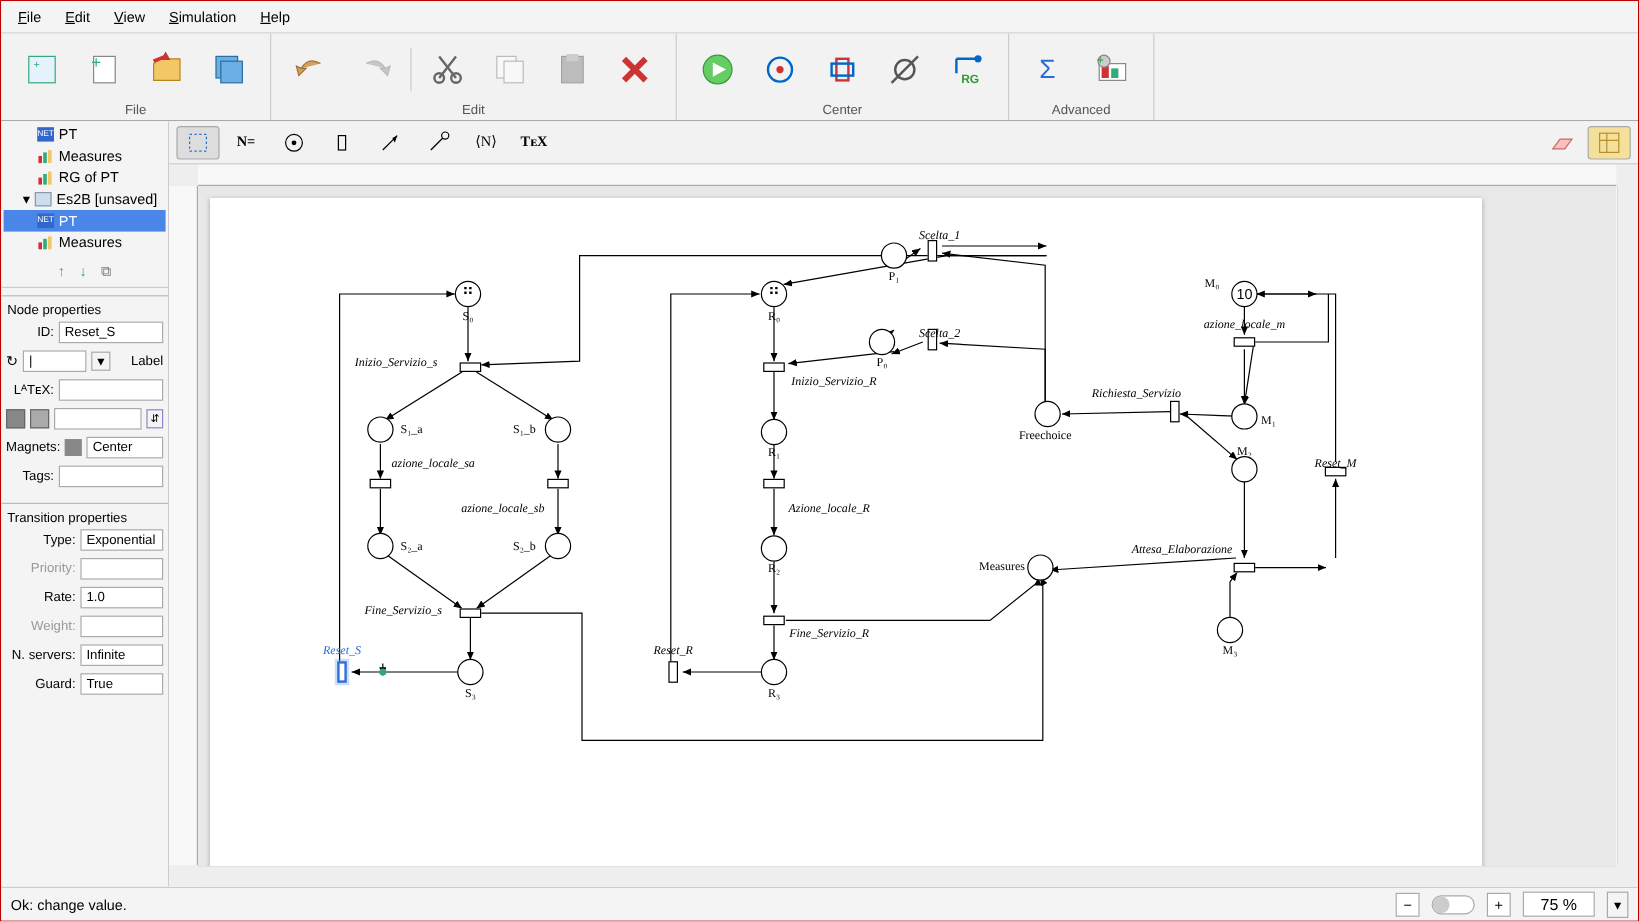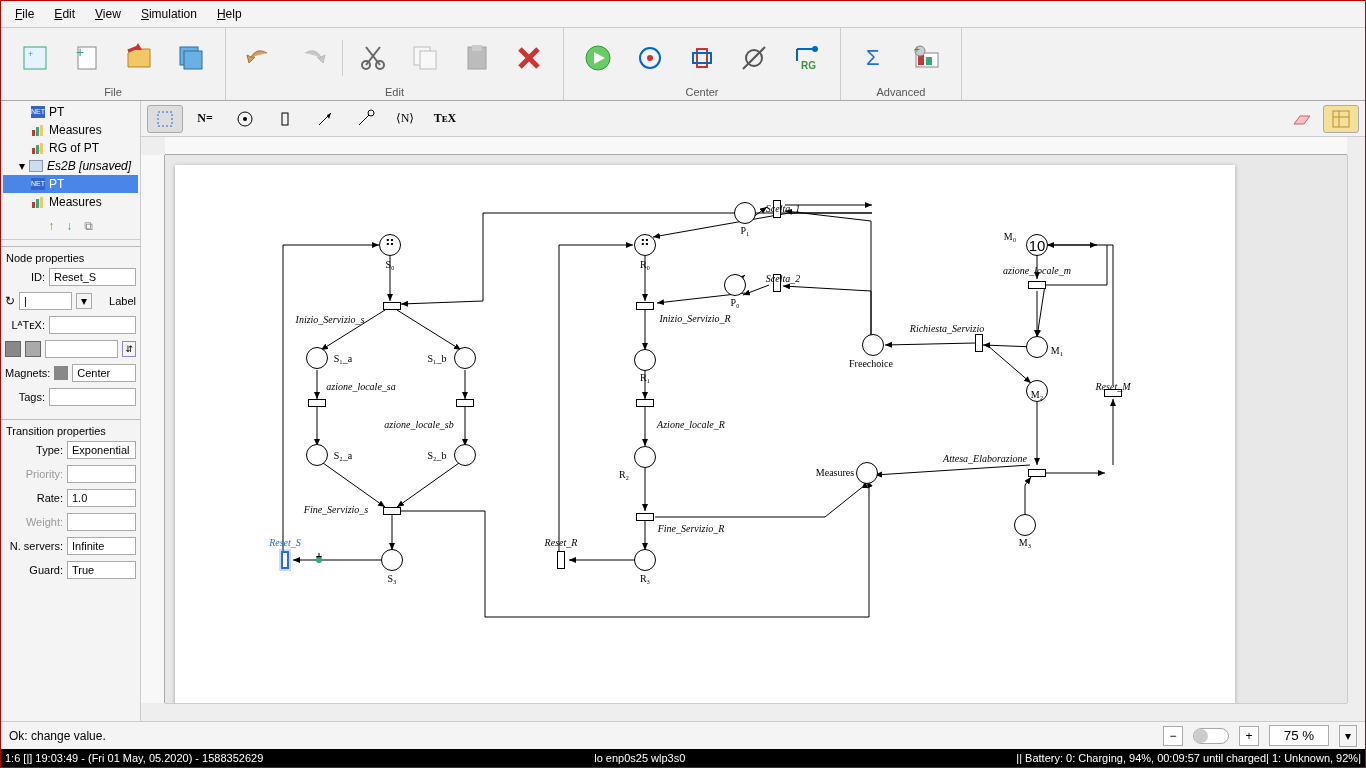--- a/index.html
+++ b/index.html
@@ -224,21 +224,21 @@
             <span class="tree-icon"><svg width="14" height="12">
                 <rect x="1" y="6" width="3" height="6" fill="#c33"></rect>
                 <rect x="5" y="3" width="3" height="9" fill="#3a7"></rect>
                 <rect x="9" y="1" width="3" height="11" fill="#f4c766"></rect>
               </svg></span>
             <span>RG of PT</span>
           </div>
         <div class="tree-item ind1">
             <span>▾</span>
             <span class="tree-icon" style="background:#cde;border:1px solid #89a"></span>
-            <span style="font-style:italic">Es2B [unsaved]</span>
+            <span style="">Es2B [unsaved]</span>
           </div>
         <div class="tree-item ind2 sel">
             <span class="tree-icon" style="background:#36c;color:#fff;font-size:7px;text-align:center;line-height:12px">NET</span>
             <span>PT</span>
           </div>
         <div class="tree-item ind2">
             <span class="tree-icon"><svg width="14" height="12">
                 <rect x="1" y="6" width="3" height="6" fill="#c33"></rect>
                 <rect x="5" y="3" width="3" height="9" fill="#3a7"></rect>
                 <rect x="9" y="1" width="3" height="11" fill="#f4c766"></rect>
@@ -434,21 +434,21 @@
             <polyline class="arc" points="480,352 650,352 690,320 690,316"></polyline>
 
             <polyline class="arc" points="226,346 310,346 310,452 694,452 694,320 692,316"></polyline>
           </svg>
 
           <div class="place-tok" style="left:215px;top:80px">
               <span class="tritok">⠛</span>
             </div>
           <div class="glabel" style="left:215px;top:94px">S₀</div>
           <div class="trans" style="left:217px;top:141px"></div>
-          <div class="plabel" style="left:155px;top:149px">Inizio_Servizio_s</div>
+          <div class="plabel" style="left:155px;top:132px">Inizio_Servizio_s</div>
           <div class="place" style="left:142px;top:193px"></div>
           <div class="glabel" style="left:168px;top:188px">S₁_a</div>
           <div class="place" style="left:290px;top:193px"></div>
           <div class="glabel" style="left:262px;top:188px">S₁_b</div>
           <div class="trans" style="left:142px;top:238px"></div>
           <div class="plabel" style="left:186px;top:216px">azione_locale_sa</div>
           <div class="trans" style="left:290px;top:238px"></div>
           <div class="plabel" style="left:244px;top:254px">azione_locale_sb</div>
           <div class="place" style="left:142px;top:290px"></div>
           <div class="glabel" style="left:168px;top:285px">S₂_a</div>
@@ -465,54 +465,54 @@
               <span class="tritok">⠛</span>
             </div>
           <div class="glabel" style="left:470px;top:94px">R₀</div>
           <div class="trans" style="left:470px;top:141px"></div>
           <div class="plabel" style="left:520px;top:148px">Inizio_Servizio_R</div>
           <div class="place" style="left:470px;top:195px"></div>
           <div class="glabel" style="left:470px;top:207px">R₁</div>
           <div class="trans" style="left:470px;top:238px"></div>
           <div class="plabel" style="left:516px;top:254px">Azione_locale_R</div>
           <div class="place" style="left:470px;top:292px"></div>
-          <div class="glabel" style="left:449px;top:304px">R₂</div>
+          <div class="glabel" style="left:470px;top:304px">R₂</div>
           <div class="trans" style="left:470px;top:352px"></div>
           <div class="plabel" style="left:516px;top:358px">Fine_Servizio_R</div>
           <div class="place" style="left:470px;top:395px"></div>
           <div class="glabel" style="left:470px;top:408px">R₃</div>
           <div class="trans-v" style="left:386px;top:395px"></div>
           <div class="plabel" style="left:386px;top:372px">Reset_R</div>
 
           <div class="place" style="left:570px;top:48px"></div>
           <div class="glabel" style="left:570px;top:60px">P₁</div>
           <div class="trans-v" style="left:602px;top:44px"></div>
-          <div class="plabel" style="left:608px;top:38px">Scelta_1</div>
+          <div class="plabel" style="left:608px;top:26px">Scelta_1</div>
           <div class="place" style="left:560px;top:120px"></div>
           <div class="glabel" style="left:560px;top:132px">P₀</div>
           <div class="trans-v" style="left:602px;top:118px"></div>
           <div class="plabel" style="left:608px;top:108px">Scelta_2</div>
 
           <div class="place" style="left:698px;top:180px"></div>
           <div class="glabel" style="left:696px;top:193px">Freechoice</div>
           <div class="place" style="left:692px;top:308px"></div>
           <div class="glabel" style="left:660px;top:302px">Measures</div>
 
           <div class="place-tok" style="left:862px;top:80px">
-              <span style="font-size:15px">10</span>
+              <span style="font-size:12px">10</span>
             </div>
           <div class="glabel" style="left:835px;top:66px">M₀</div>
           <div class="trans" style="left:862px;top:120px"></div>
           <div class="plabel" style="left:862px;top:100px">azione_locale_m</div>
           <div class="trans-v" style="left:804px;top:178px"></div>
           <div class="plabel" style="left:772px;top:158px">Richiesta_Servizio</div>
           <div class="place" style="left:862px;top:182px"></div>
           <div class="glabel" style="left:882px;top:180px">M₁</div>
           <div class="place" style="left:862px;top:226px"></div>
-          <div class="glabel" style="left:862px;top:224px">M₂</div>
+          <div class="glabel" style="left:862px;top:206px">M₂</div>
           <div class="trans" style="left:862px;top:308px"></div>
           <div class="plabel" style="left:810px;top:288px">Attesa_Elaborazione</div>
           <div class="place" style="left:850px;top:360px"></div>
           <div class="glabel" style="left:850px;top:372px">M₃</div>
           <div class="trans" style="left:938px;top:228px"></div>
           <div class="plabel" style="left:938px;top:216px">Reset_M</div>
         </div>
       </div>
     </div>
   </div>
@@ -521,18 +521,13 @@
     <span>Ok: change value.</span>
     <div class="zoomctl">
       <div class="zoombtn">−</div>
       <div class="toggle-sw"></div>
       <div class="zoombtn">+</div>
       <input class="zoominput" value="75 %" style="">
       <div class="zoomdrop">▾</div>
     </div>
   </div>
 
-  <div class="sysbar">
-    <span>1:6 [|]    19:03:49 - (Fri 01 May, 05.2020) - 1588352629</span>
-    <span style="flex:1;text-align:center">lo enp0s25 wlp3s0</span>
-    <span>||  Battery: 0: Charging, 94%, 00:09:57 until charged| 1: Unknown, 92%|</span>
-  </div>
 </div>
 
 </body></html>

